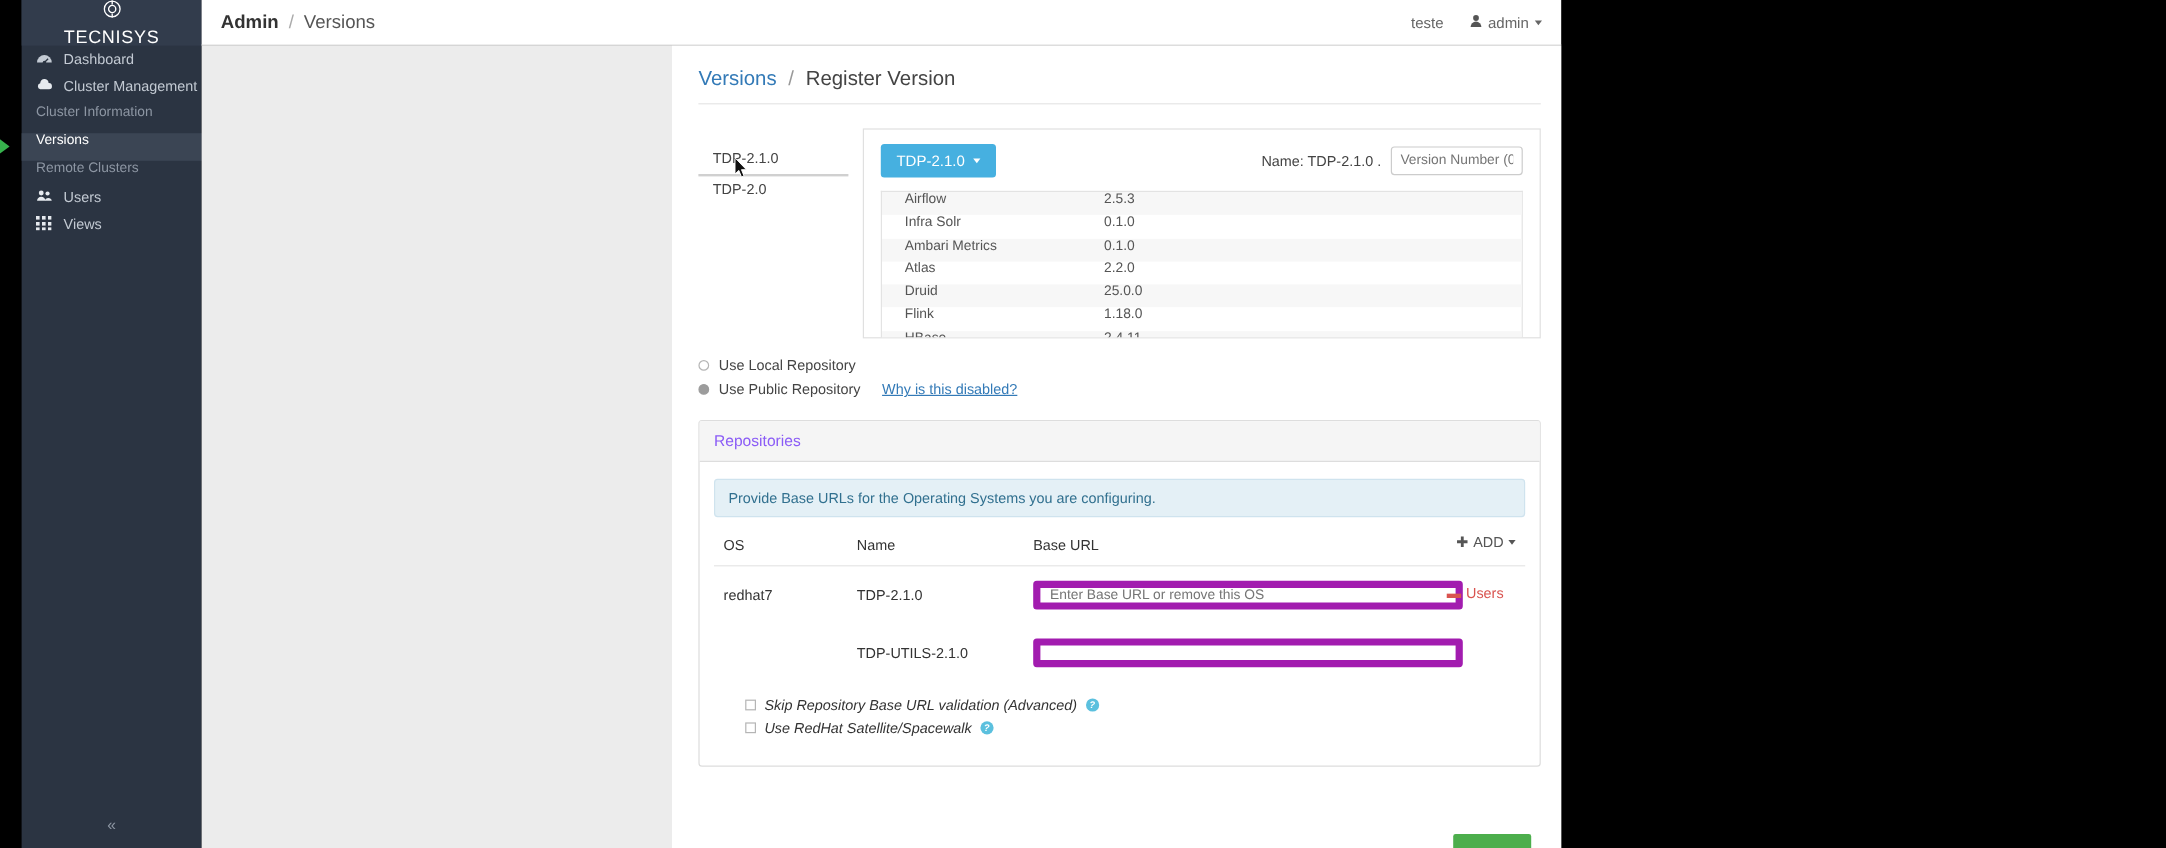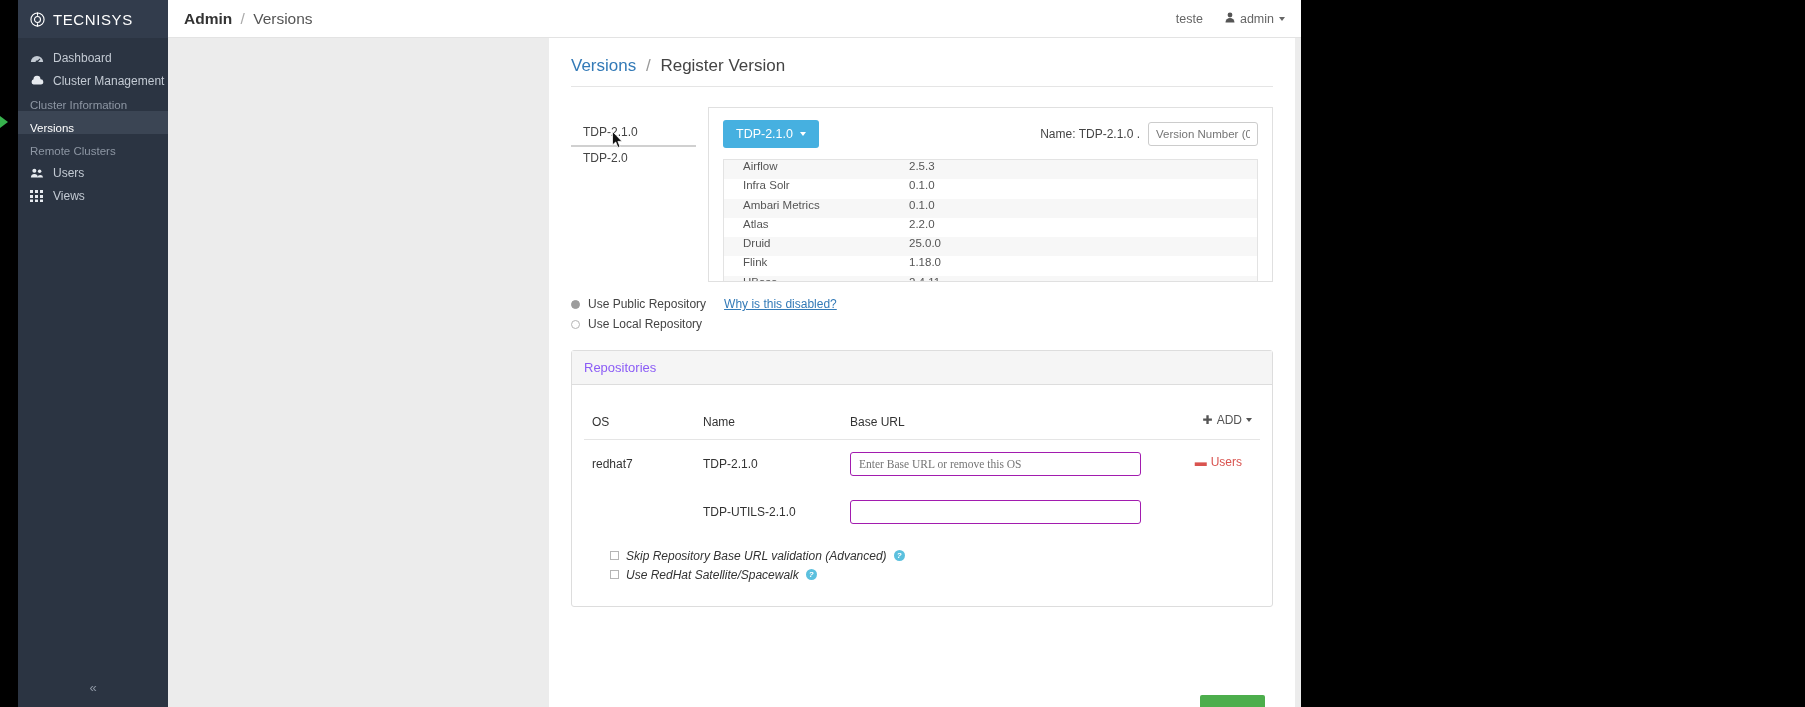--- a/index.html
+++ b/index.html
@@ -15,27 +15,27 @@
   .screen { position:relative; width:1805px; height:707px; background:#000; }
 
   
   .sidebar {
     position:absolute; left:18px; top:0; width:150px; height:707px;
     background:#2b3442; color:#c8ced6;
   }
   .brand {
     height:38px; display:flex; align-items:center; gap:8px;
     padding:0 12px; background:#323c4c; color:#fff;
-    font-size:15px; letter-spacing:.6px;
+    font-size:15px; letter-spacing:.6px;flex-direction:column;
   }
   .brand .logo { width:15px; height:15px; flex:0 0 auto; }
   .nav { padding-top:4px; }
   .nav-item {
     position:relative;
-    display:flex; align-items:flex-end; gap:9px;
+    display:flex; align-items:flex-start; gap:9px;
     height:23px; padding:0 12px;
     font-size:12px; color:#c3cad3; white-space:nowrap;
   }
   .nav-item .ico { width:14px; height:13px; flex:0 0 auto; display:inline-block; }
   .nav-item .chev { margin-left:auto; }
   .nav-item.sub { padding-left:12px; color:#8d96a3; font-size:11.5px; }
   .nav-item.active { background:#3b4554; color:#fff; }
   .nav-item.active::before {
     content:""; position:absolute; left:-18px; top:5px;
     border-top:6px solid transparent; border-bottom:6px solid transparent;
@@ -58,21 +58,21 @@
   .topbar-right { margin-left:auto; display:flex; align-items:center; gap:22px; font-size:12.5px; color:#666; }
   .user { display:flex; align-items:center; gap:5px; }
   .caret-dn { width:0;height:0;border-left:3.5px solid transparent;border-right:3.5px solid transparent;border-top:4px solid #666; display:inline-block; }
 
   
   .page {
     position:absolute; left:168px; top:38px; width:1133px; height:669px;
     background:#ececec; overflow:hidden;
   }
   .card {
-    position:absolute; left:381px; top:0; width:746px; min-height:669px;
+    position:absolute; left:392px; top:0; width:746px; min-height:669px;
     background:#fff;
   }
   .page-head {
     padding:18px 0 10px 0; margin:0 22px; font-size:17px;
     border-bottom:1px solid #e5e5e5;
   }
   .page-head .lnk { color:#337ab7; }
   .page-head .sep { color:#999; margin:0 5px; }
   .page-head .cur { color:#444; }
 
@@ -132,23 +132,23 @@
   .rt-head .c-url { flex:1; }
   .add-btn { position:absolute; right:8px; top:14px; font-size:12px; color:#555; display:flex; align-items:center; gap:4px; cursor:pointer; }
   .add-btn .plus { color:#555; font-size:12px; }
   .add-btn .caret { width:0;height:0;border-left:3.5px solid transparent;border-right:3.5px solid transparent;border-top:4px solid #555; }
   .rt-sep { border-top:1px solid #e5e5e5; }
   .rt-row { display:flex; align-items:center; padding:12px 4px; position:relative; min-height:42px; }
   .rt-row .c-os { width:115px; padding-left:4px; font-size:12px; color:#333; }
   .rt-row .c-name { width:147px; font-size:12px; color:#333; }
   .rt-row .c-url { flex:1; }
   .url-input {
-    width:291px; height:24px; border:1px solid #a21caf; border-radius:3px;
+    width:358px; height:24px; border:6px solid #a21caf; border-radius:3px;
     padding:0 8px; font-size:11.5px; color:#999; background:#fff;
-    font-family:Liberation Serif, serif;
+    font-family:Liberation Sans, sans-serif;
   }
   .remove-btn { position:absolute; right:18px; top:15px; font-size:12px; color:#d9534f; display:flex; align-items:center; gap:4px; cursor:pointer; }
   .remove-btn .minus { font-weight:bold; }
   .opts { padding:10px 4px 12px 26px; }
   .opt { display:flex; align-items:center; gap:7px; height:19px; font-size:12px; color:#333;font-style:italic; }
   .cbx { width:9px; height:9px; border:1px solid #b5b5b5; background:#fff; flex:0 0 auto; }
   .help {
     width:11px; height:11px; border-radius:50%; background:#5bc0de; color:#fff;
     font-size:8px; line-height:11px; text-align:center; display:inline-block; font-weight:bold;
   }
@@ -330,33 +330,34 @@
             <div class="svc-row odd">
               <span class="n">HBase</span>
               <span class="v">2.4.11</span>
             </div>
           </div>
         </div>
       </div>
 
       <div class="radios">
         <div class="rrow">
+          <span class="radio"></span>
+          <span>Use Local Repository</span>
+        </div>
+        <div class="rrow">
           <span class="radio on"></span>
           <span>Use Public Repository</span>
           <a class="rlink" href="#">Why is this disabled?</a>
         </div>
-        <div class="rrow">
-          <span class="radio"></span>
-          <span>Use Local Repository</span>
-        </div>
       </div>
 
       <div class="repos">
         <div class="repos-head">Repositories</div>
         <div class="repos-body">
+          <div class="alert">Provide Base URLs for the Operating Systems you are configuring.</div>
 
           <div class="rt-head">
             <span class="c-os">OS</span>
             <span class="c-name">Name</span>
             <span class="c-url">Base URL</span>
             <span class="add-btn">
               <span class="plus">✚</span>
               <span>ADD</span>
               <span class="caret"></span>
             </span>

